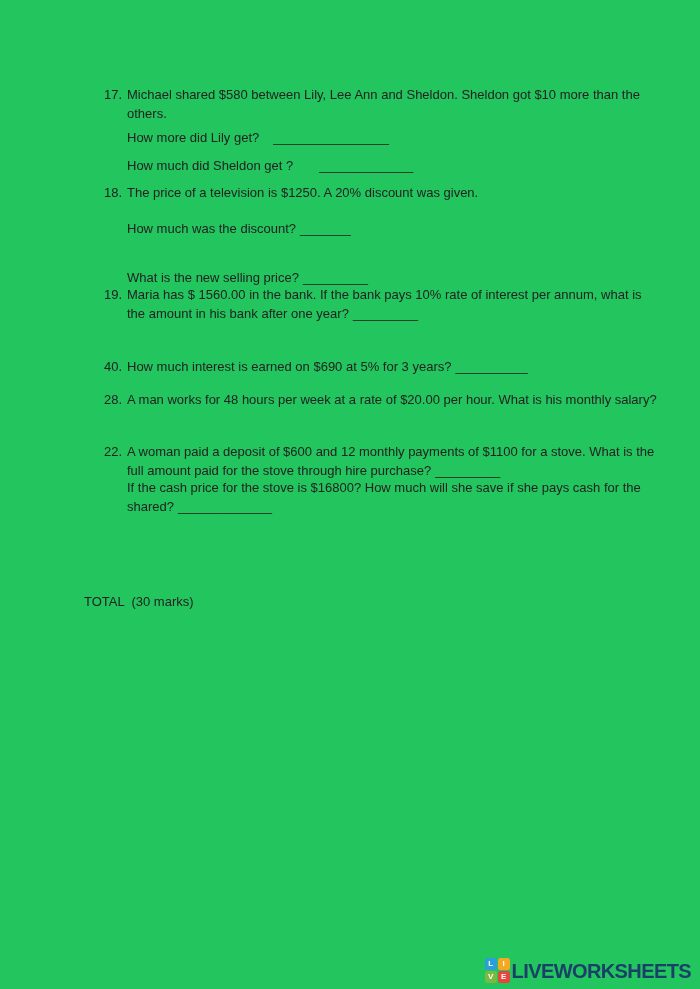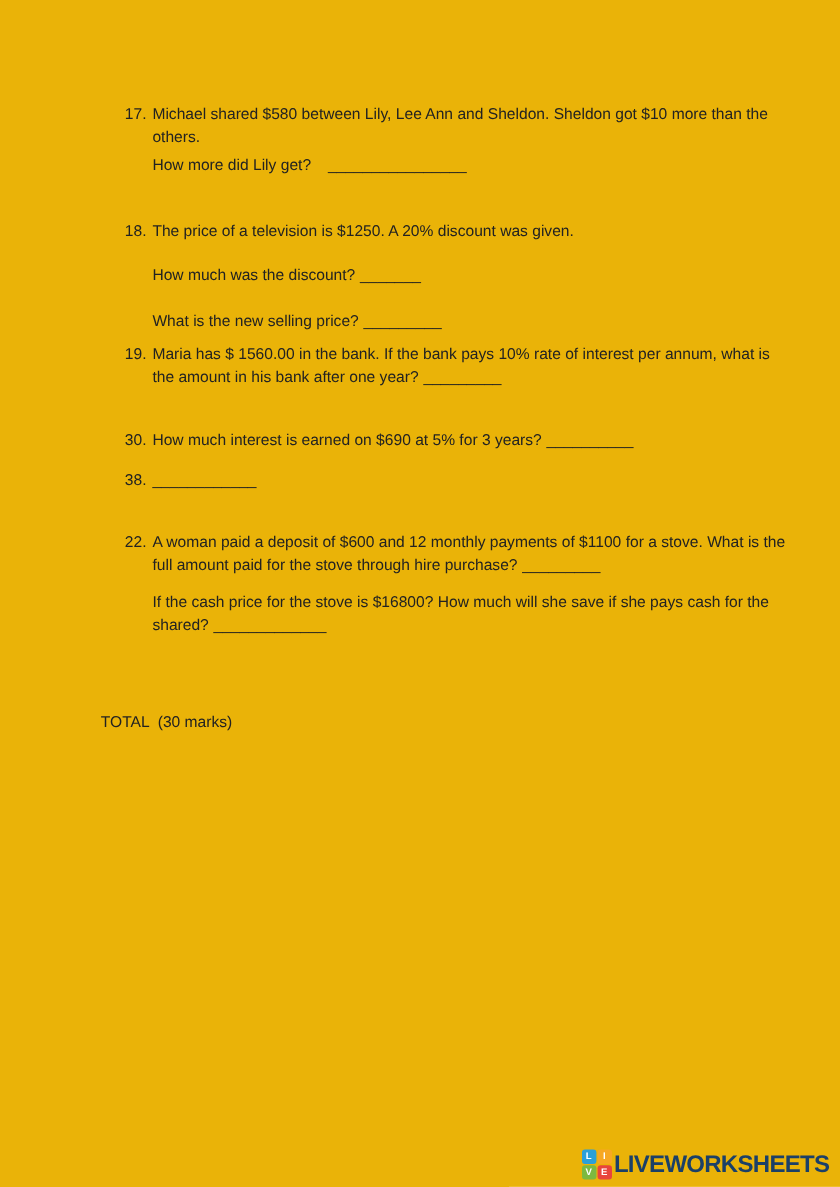--- a/index.html
+++ b/index.html
@@ -6,21 +6,21 @@
   body {
     width: 700px; height: 989px;
     background: #ffffff;
     font-family: "Liberation Sans", sans-serif;
     font-size: 13px;
     line-height: 19px;
     color: #222222;
     position: relative;
     overflow: hidden;
   }
-  .page { position: absolute; inset: 0; background: #eab308; text-decoration: underline; }
+  .page { position: absolute; inset: 0; background: #22c55e; text-decoration: underline; }
 
   .q-block { position: absolute; left: 104px; width: 560px; }
   .q-row { display: flex; }
   .q-num { width: 23px; flex: 0 0 23px; white-space: nowrap; }
   .q-text { flex: 1; }
   .q-line { white-space: nowrap; }
 
   .sub-line { position: absolute; left: 127px; white-space: nowrap; }
 
   .blank { white-space: nowrap; letter-spacing: 0; }
@@ -69,82 +69,83 @@
       <span class="q-num">17.</span>
       <div class="q-text">
         <div class="q-line">Michael shared $580 between Lily, Lee Ann and Sheldon. Sheldon got $10 more than the</div>
         <div class="q-line">others.</div>
       </div>
     </div>
   </div>
   <div class="sub-line" style="top:128px">
     <span>How more did Lily get?</span><span class="blank gap-sm">________________</span>
   </div>
+  <div class="sub-line" style="top:156px">
+    <span>How much did Sheldon get ?</span><span class="blank gap-md">_____________</span>
+  </div>
 
   <div class="q-block" style="top:183px">
     <div class="q-row">
       <span class="q-num">18.</span>
       <div class="q-text">
         <div class="q-line">The price of a television is $1250. A 20% discount was given.</div>
       </div>
     </div>
   </div>
   <div class="sub-line" style="top:219px">
     <span>How much was the discount?</span><span class="blank gap-xs">_______</span>
   </div>
-  <div class="sub-line" style="top:258px">
+  <div class="sub-line" style="top:268px">
     <span>What is the new selling price?</span><span class="blank gap-xs">_________</span>
   </div>
 
   <div class="q-block" style="top:285px">
     <div class="q-row">
       <span class="q-num">19.</span>
       <div class="q-text">
         <div class="q-line">Maria has $ 1560.00 in the bank. If the bank pays 10% rate of interest per annum, what is</div>
         <div class="q-line">
           <span>the amount in his bank after one year?</span><span class="blank gap-xs">_________</span>
         </div>
       </div>
     </div>
   </div>
 
   <div class="q-block" style="top:357px">
     <div class="q-row">
-      <span class="q-num">30.</span>
+      <span class="q-num">40.</span>
       <div class="q-text">
         <div class="q-line">
           <span>How much interest is earned on $690 at 5% for 3 years?</span><span class="blank gap-xs">__________</span>
         </div>
       </div>
     </div>
   </div>
 
   <div class="q-block" style="top:390px">
     <div class="q-row">
-      <span class="q-num">38.</span>
+      <span class="q-num">28.</span>
       <div class="q-text">
-        <div class="q-line">
-          <span class="blank">____________</span>
-        </div>
+        <div class="q-line">A man works for 48 hours per week at a rate of $20.00 per hour. What is his monthly salary?</div>
       </div>
     </div>
   </div>
 
   <div class="q-block" style="top:442px">
     <div class="q-row">
       <span class="q-num">22.</span>
       <div class="q-text">
         <div class="q-line">A woman paid a deposit of $600 and 12 monthly payments of $1100 for a stove. What is the</div>
         <div class="q-line">
           <span>full amount paid for the stove through hire purchase?</span><span class="blank gap-xs">_________</span>
         </div>
       </div>
     </div>
   </div>
-  <div class="q-block" style="top:492px; left:127px">
+  <div class="q-block" style="top:478px; left:127px">
     <div class="q-line">If the cash price for the stove is $16800? How much will she save if she pays cash for the</div>
     <div class="q-line">
       <span>shared?</span><span class="blank gap-xs">_____________</span>
     </div>
   </div>
 
   <div class="total-line">TOTAL  (30 marks)</div>
 
   <div class="footer-logo">
     <div class="logo-grid">

